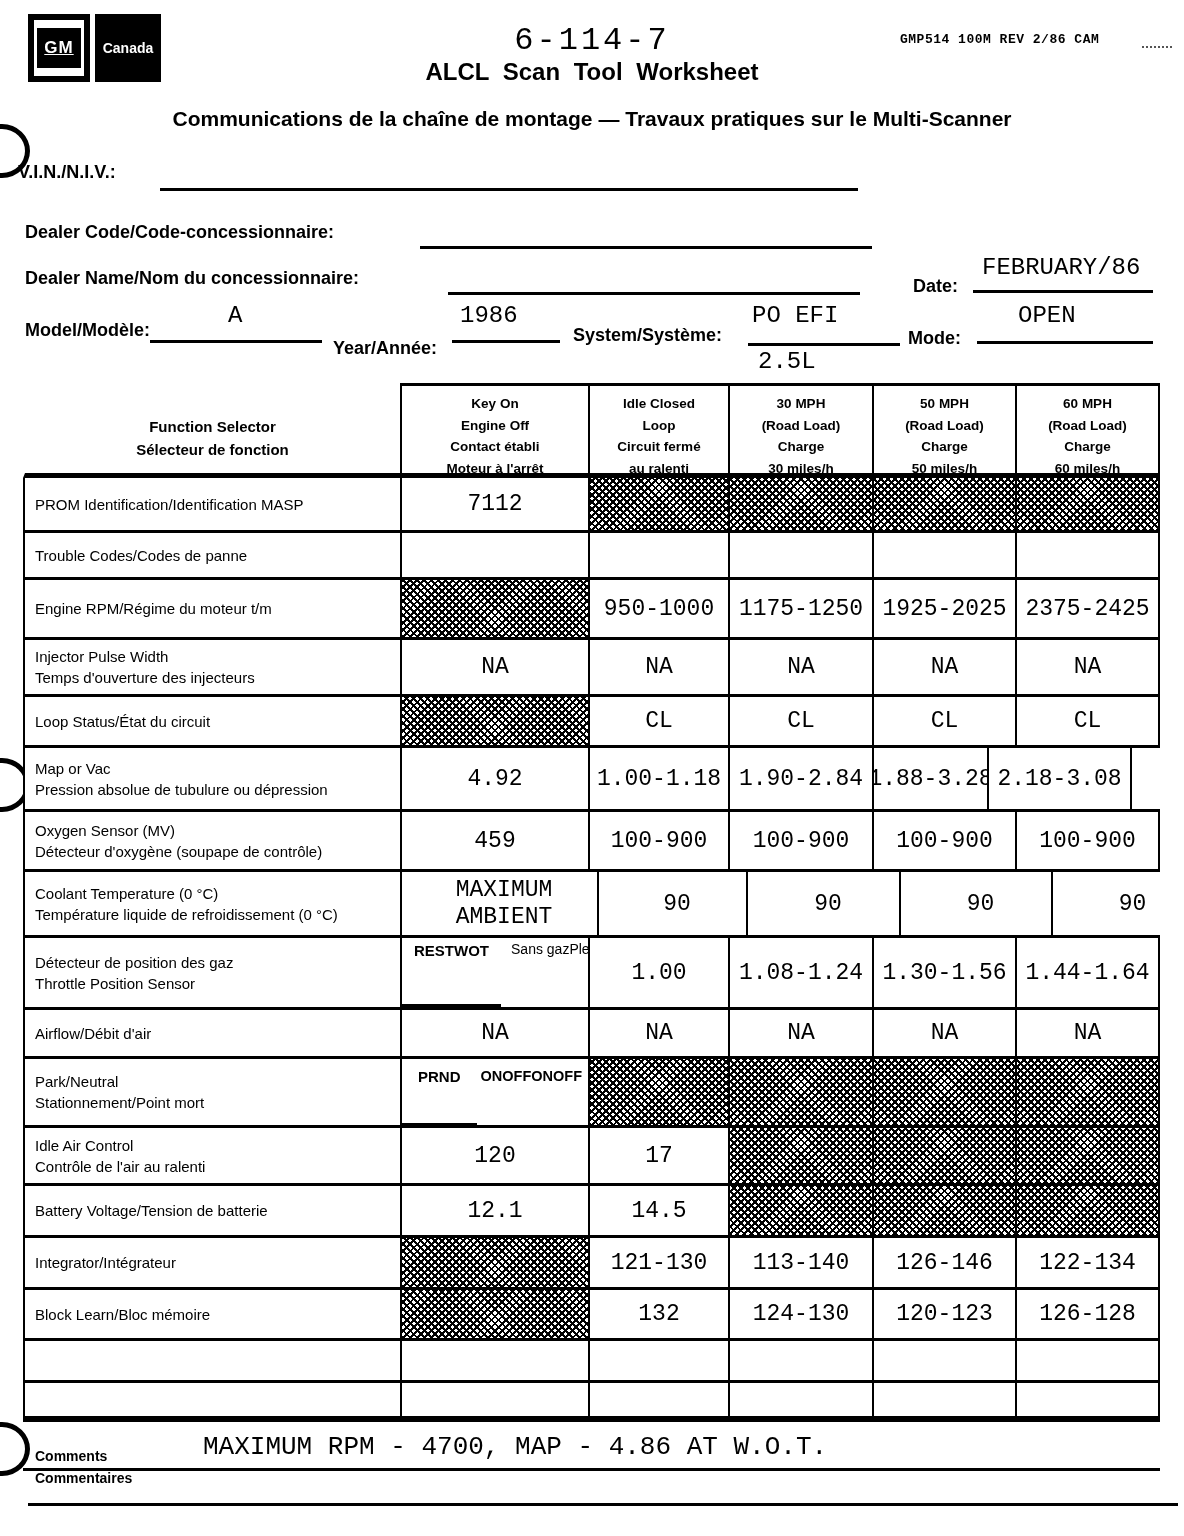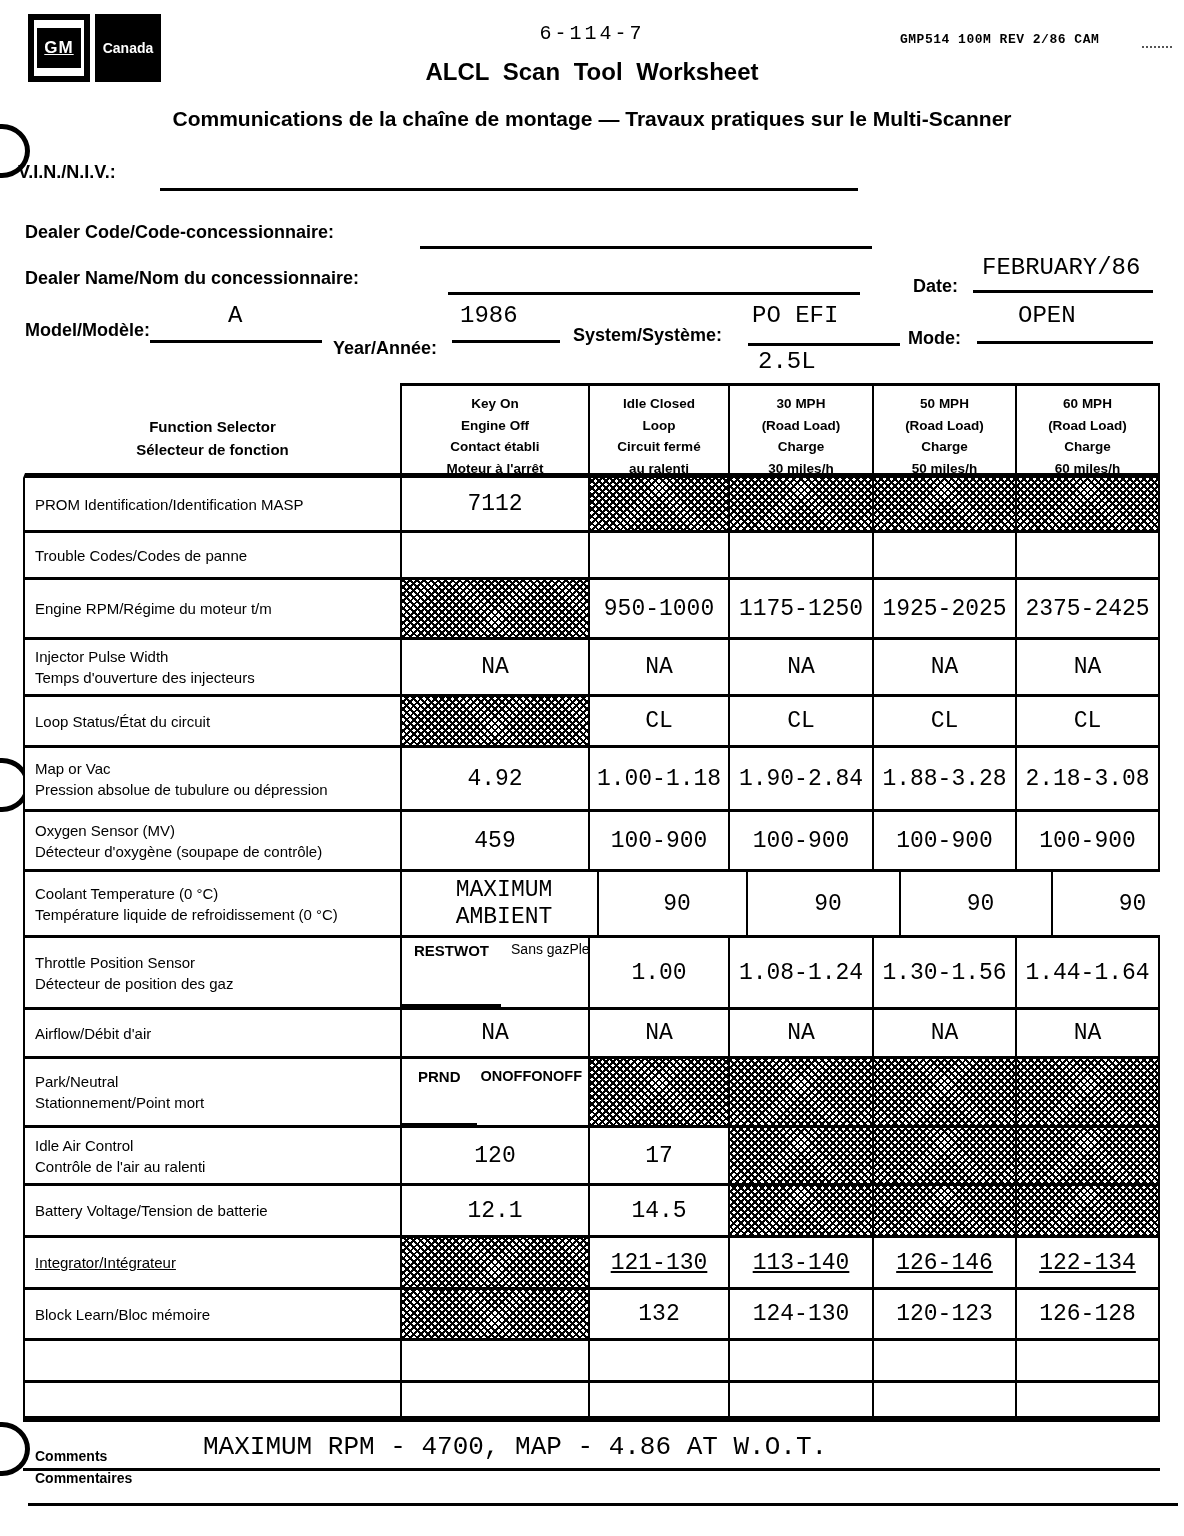--- a/index.html
+++ b/index.html
@@ -14,21 +14,21 @@
   
   .gm-logo{position:absolute;left:28px;top:14px;display:flex;}
   .gm-box{width:50px;height:56px;border:6px solid #000;background:#fff;
           display:flex;align-items:center;justify-content:center;}
   .gm-inner{background:#000;color:#fff;font-weight:bold;font-size:17px;
             padding:10px 7px;text-decoration:underline;letter-spacing:1px;}
   .canada-box{width:66px;height:68px;background:#000;color:#fff;margin-left:5px;
               display:flex;align-items:center;justify-content:center;
               font-weight:bold;font-size:14px;}
   .doc-number{position:absolute;left:0;width:1184px;top:22px;text-align:center;
-              font-size:20px;letter-spacing:3px;}
+              font-size:32px;letter-spacing:3px;}
   .rev-code{position:absolute;left:900px;top:32px;font-size:13px;font-weight:bold;
             letter-spacing:0.5px;}
   .artifact{position:absolute;left:1142px;top:46px;width:30px;border-top:2px dotted #555;}
   .title{position:absolute;left:0;width:1184px;top:58px;text-align:center;
          font-size:24px;font-weight:bold;word-spacing:7px;}
   .subtitle{position:absolute;left:0;width:1184px;top:107px;text-align:center;
             font-size:21px;font-weight:bold;}
 
   
   .flabel{position:absolute;font-size:18px;font-weight:bold;white-space:nowrap;}
@@ -222,21 +222,21 @@
         <div class="t-cell t-val" style="width: 143px;">CL</div>
       </div>
       <div class="t-row" style="height: 64px;">
         <div class="t-cell t-cell-first t-label">
           <div class="">Map or Vac</div>
           <div class="">Pression absolue de tubulure ou dépression</div>
         </div>
         <div class="t-cell t-val" style="width: 188px;">4.92</div>
         <div class="t-cell t-val" style="width: 140px;">1.00-1.18</div>
         <div class="t-cell t-val" style="width: 144px;">1.90-2.84</div>
-        <div class="t-cell t-val" style="width: 143px;">1.88-3.28</div>
+        <div class="t-cell t-val" style="width: 115px;">1.88-3.28</div>
         <div class="t-cell t-val" style="width: 143px;">2.18-3.08</div>
       </div>
       <div class="t-row" style="height: 60px;">
         <div class="t-cell t-cell-first t-label">
           <div class="">Oxygen Sensor (MV)</div>
           <div class="">Détecteur d'oxygène (soupape de contrôle)</div>
         </div>
         <div class="t-cell t-val" style="width: 188px;">459</div>
         <div class="t-cell t-val" style="width: 140px;">100-900</div>
         <div class="t-cell t-val" style="width: 144px;">100-900</div>
@@ -252,22 +252,22 @@
           <div class="">MAXIMUM</div>
           <div class="">AMBIENT</div>
         </div>
         <div class="t-cell t-val" style="width: 140px;">90</div>
         <div class="t-cell t-val" style="width: 144px;">90</div>
         <div class="t-cell t-val" style="width: 143px;">90</div>
         <div class="t-cell t-val" style="width: 143px;">90</div>
       </div>
       <div class="t-row" style="height: 72px;">
         <div class="t-cell t-cell-first t-label">
+          <div class="">Détecteur de position des gaz</div>
           <div class="">Throttle Position Sensor</div>
-          <div class="">Détecteur de position des gaz</div>
         </div>
         <div class="t-cell t-val special" style="width: 188px;">
           <div class="tps-head">
             <div class="">REST</div>
             <div class="">WOT</div>
           </div>
           <div class="tps-sub">
             <div class="">Sans gaz</div>
             <div class="">Pleins gaz</div>
           </div>
@@ -329,21 +329,21 @@
       <div class="t-row" style="height: 52px;">
         <div class="t-cell t-cell-first t-label">
           <div class="">Battery Voltage/Tension de batterie</div>
         </div>
         <div class="t-cell t-val" style="width: 188px;">12.1</div>
         <div class="t-cell t-val" style="width: 140px;">14.5</div>
         <div class="t-cell t-val shaded" style="width: 144px;"></div>
         <div class="t-cell t-val shaded" style="width: 143px;"></div>
         <div class="t-cell t-val shaded" style="width: 143px;"></div>
       </div>
-      <div class="t-row" style="height: 52px; text-decoration: underline;">
+      <div class="t-row" style="height: 52px;">
         <div class="t-cell t-cell-first t-label">
           <div class="">Integrator/Intégrateur</div>
         </div>
         <div class="t-cell t-val shaded" style="width: 188px;"></div>
         <div class="t-cell t-val" style="width: 140px;">121-130</div>
         <div class="t-cell t-val" style="width: 144px;">113-140</div>
         <div class="t-cell t-val" style="width: 143px;">126-146</div>
         <div class="t-cell t-val" style="width: 143px;">122-134</div>
       </div>
       <div class="t-row" style="height: 51px;">

